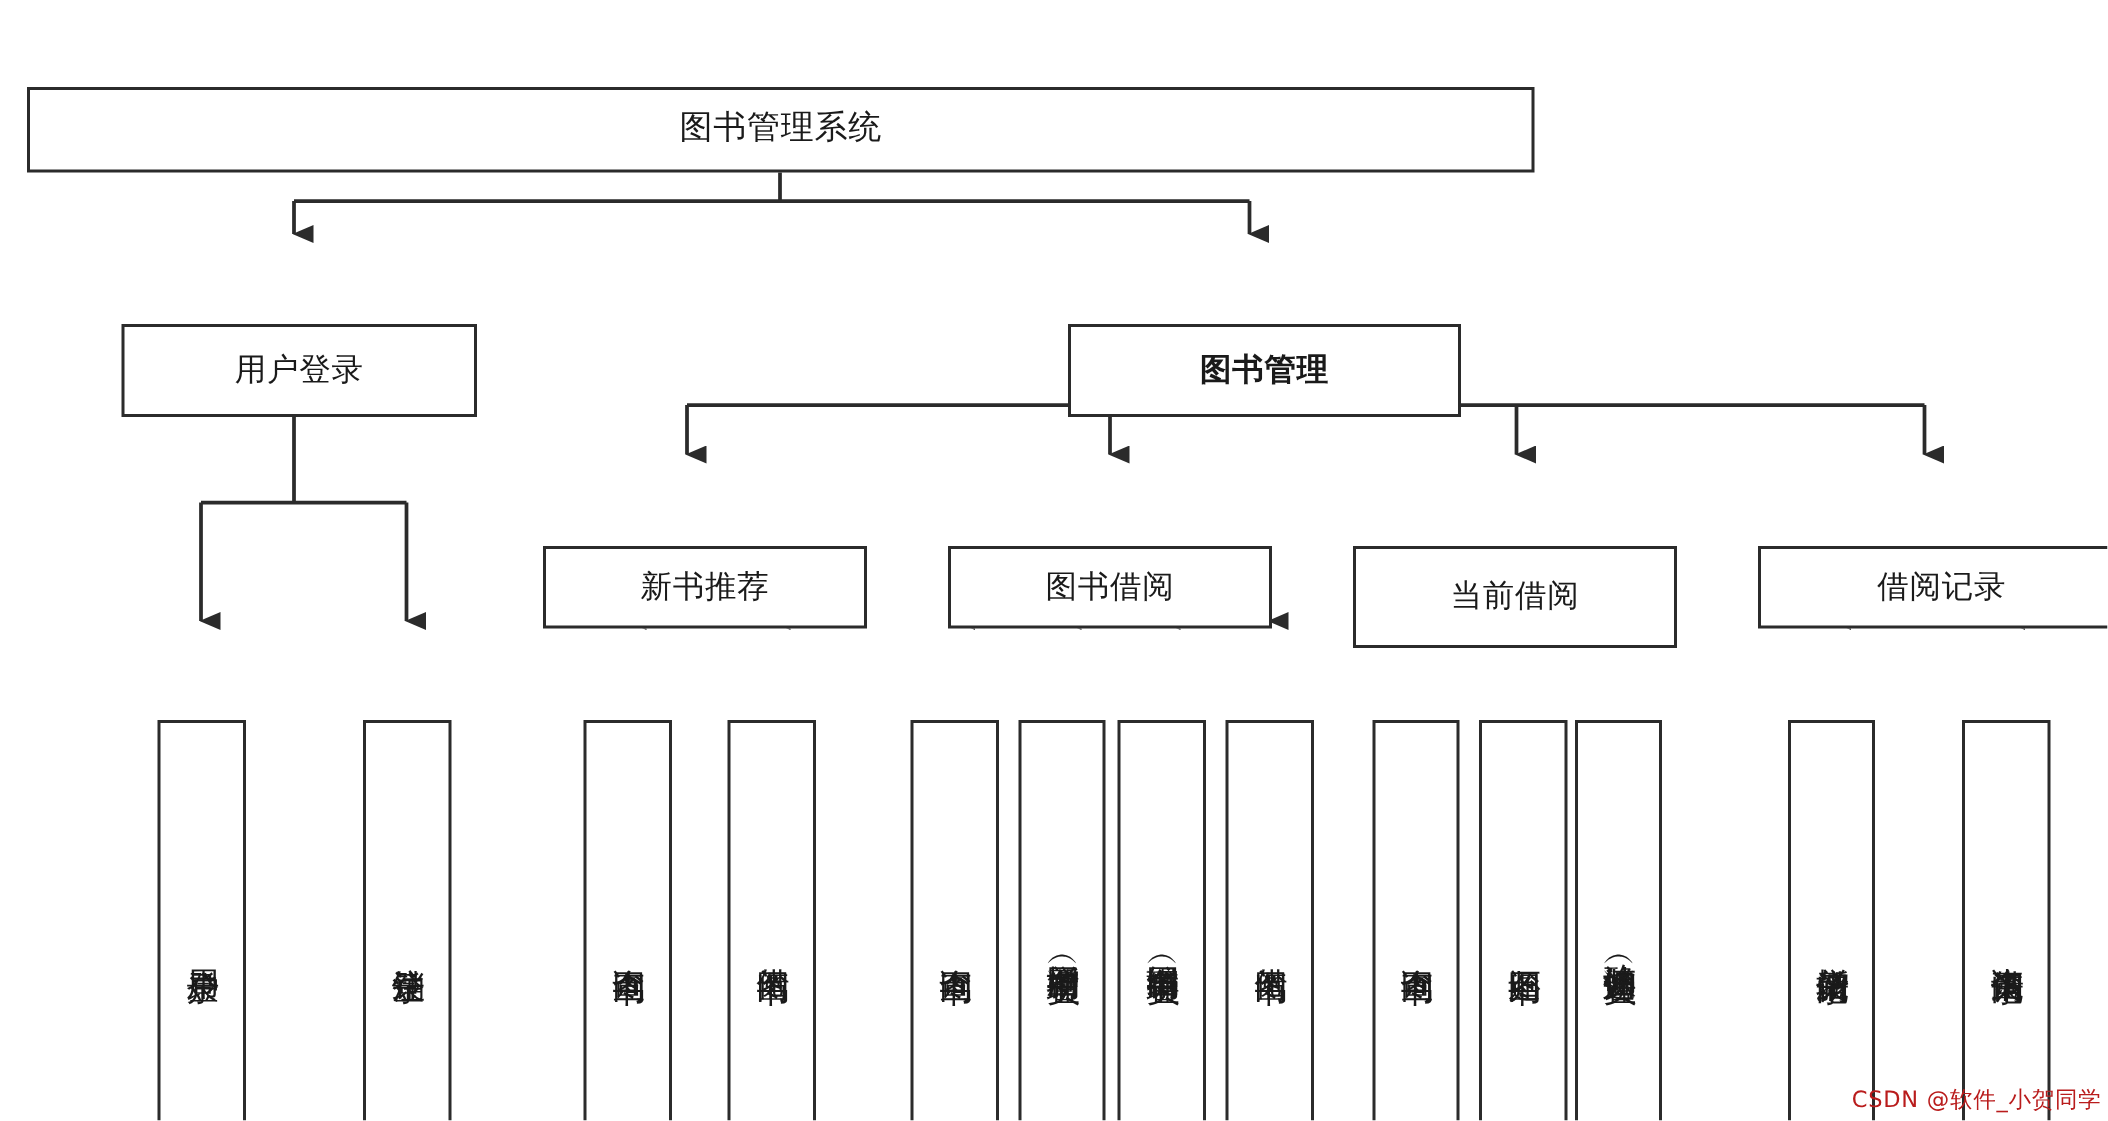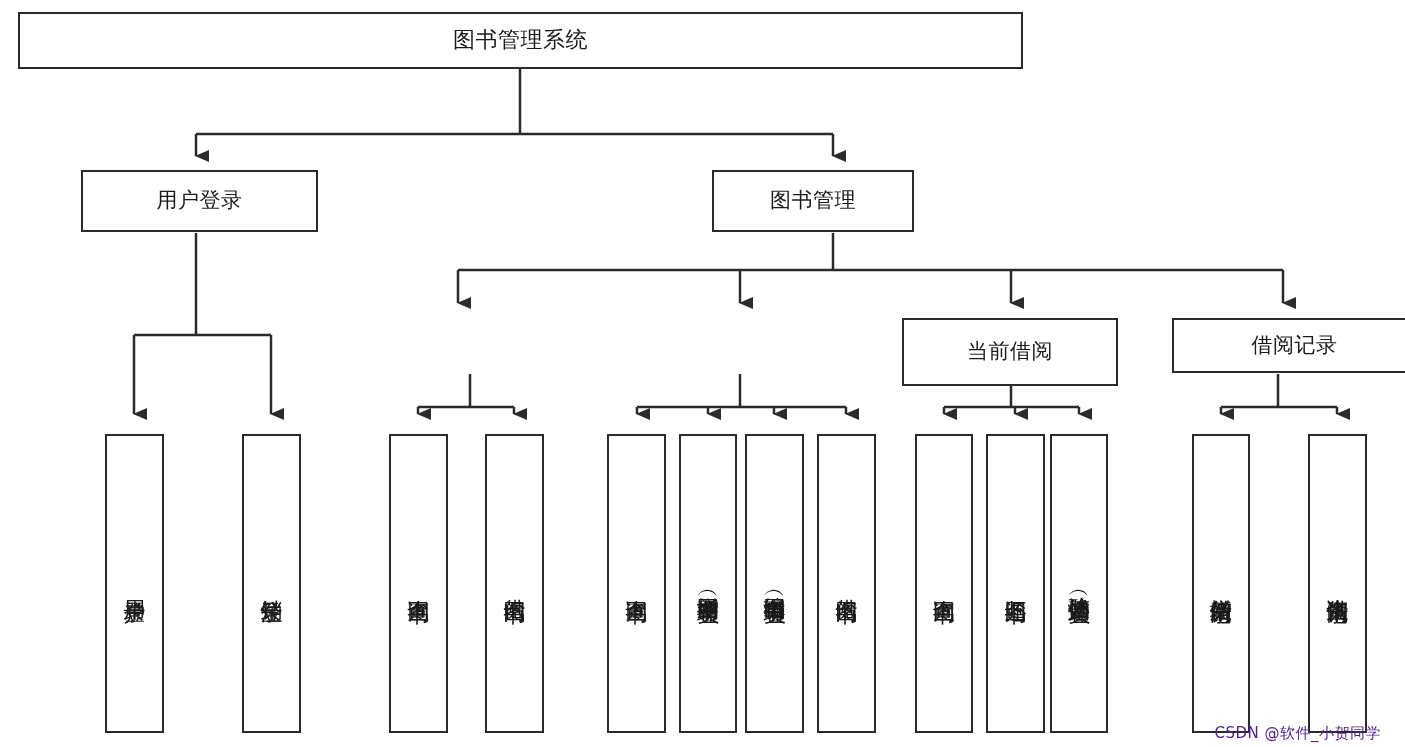--- a/index.html
+++ b/index.html
@@ -28,20 +28,21 @@
   }
   .node {
     position: absolute;
     box-sizing: border-box;
     border: 2.5px solid #2b2b2b;
     background: #ffffff;
     display: flex;
     align-items: center;
     justify-content: center;
     color: #1a1a1a;
+    margin-top: 46px;
   }
   .node-label {
     display: block;
     text-align: center;
     letter-spacing: 0.5px;
   }
   
   .node.horiz .node-label {
     font-size: 21px;
     line-height: 1.2;
@@ -58,24 +59,24 @@
   .node.vert .node-label {
     writing-mode: vertical-rl;
     text-orientation: upright;
     font-size: 22px;
     line-height: 1.08;
     letter-spacing: 1px;
     max-height: 270px;
   }
   #watermark {
     position: absolute;
-    right: 24px;
+    right: 4px;
     bottom: 4px;
     font-size: 15px;
-    color: #4c1d95;
+    color: #b91c1c;
     letter-spacing: 0.5px;
     white-space: nowrap;
   }
 </style>
 </head>
 <body>
 
 <div id="diagram-root">
 
   <svg id="edge-layer" viewBox="0 0 1405 747" width="1405" height="747" xmlns="http://www.w3.org/2000/svg">
@@ -129,24 +130,30 @@
     </g>
   </svg>
 
   <div class="node horiz root" style="left:18px; top:12px; width:1005px; height:57px;">
     <span class="node-label">图书管理系统</span>
   </div>
 
   <div class="node horiz" style="left:81px; top:170px; width:237px; height:62px;">
     <span class="node-label">用户登录</span>
   </div>
-  <div class="node horiz" style="left:712px; top:170px; width:202px; height:62px;">
+  <div class="node horiz" style="left:712px; top:170px; width:262px; height:62px;font-weight:bold;">
     <span class="node-label">图书管理</span>
   </div>
 
+  <div class="node horiz" style="left:362px; top:318px; width:216px; height:55px;">
+    <span class="node-label">新书推荐</span>
+  </div>
+  <div class="node horiz" style="left:632px; top:318px; width:216px; height:55px;">
+    <span class="node-label">图书借阅</span>
+  </div>
   <div class="node horiz" style="left:902px; top:318px; width:216px; height:68px;">
     <span class="node-label">当前借阅</span>
   </div>
   <div class="node horiz" style="left:1172px; top:318px; width:245px; height:55px;">
     <span class="node-label">借阅记录</span>
   </div>
 
   <div class="node vert" style="left:105px; top:434px; width:59px; height:299px;">
     <span class="node-label">用户登录</span>
   </div>

